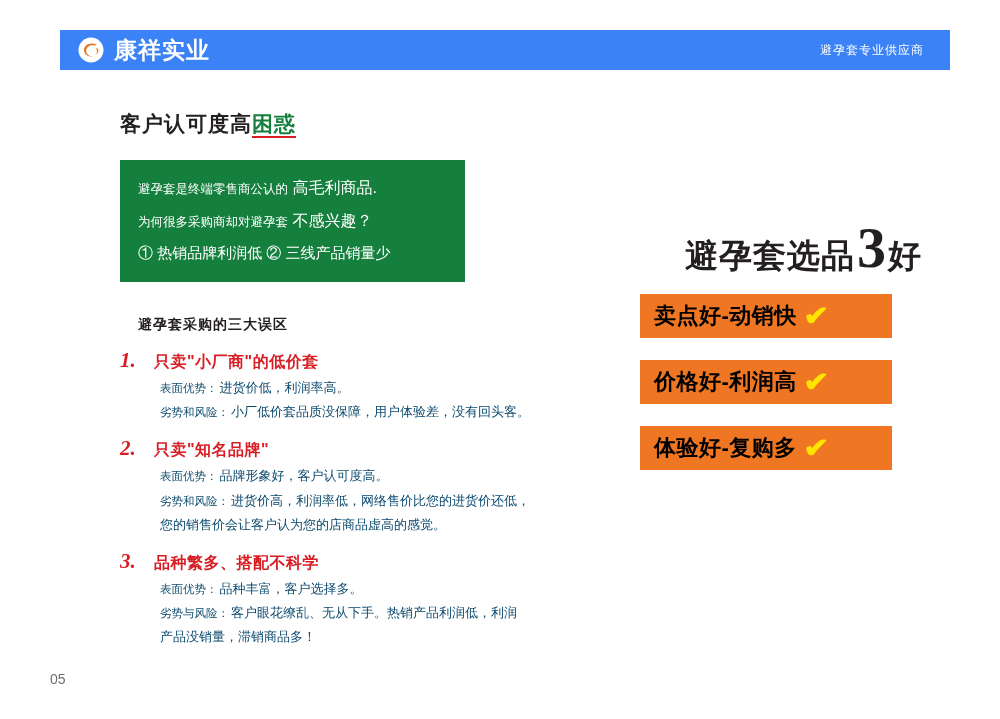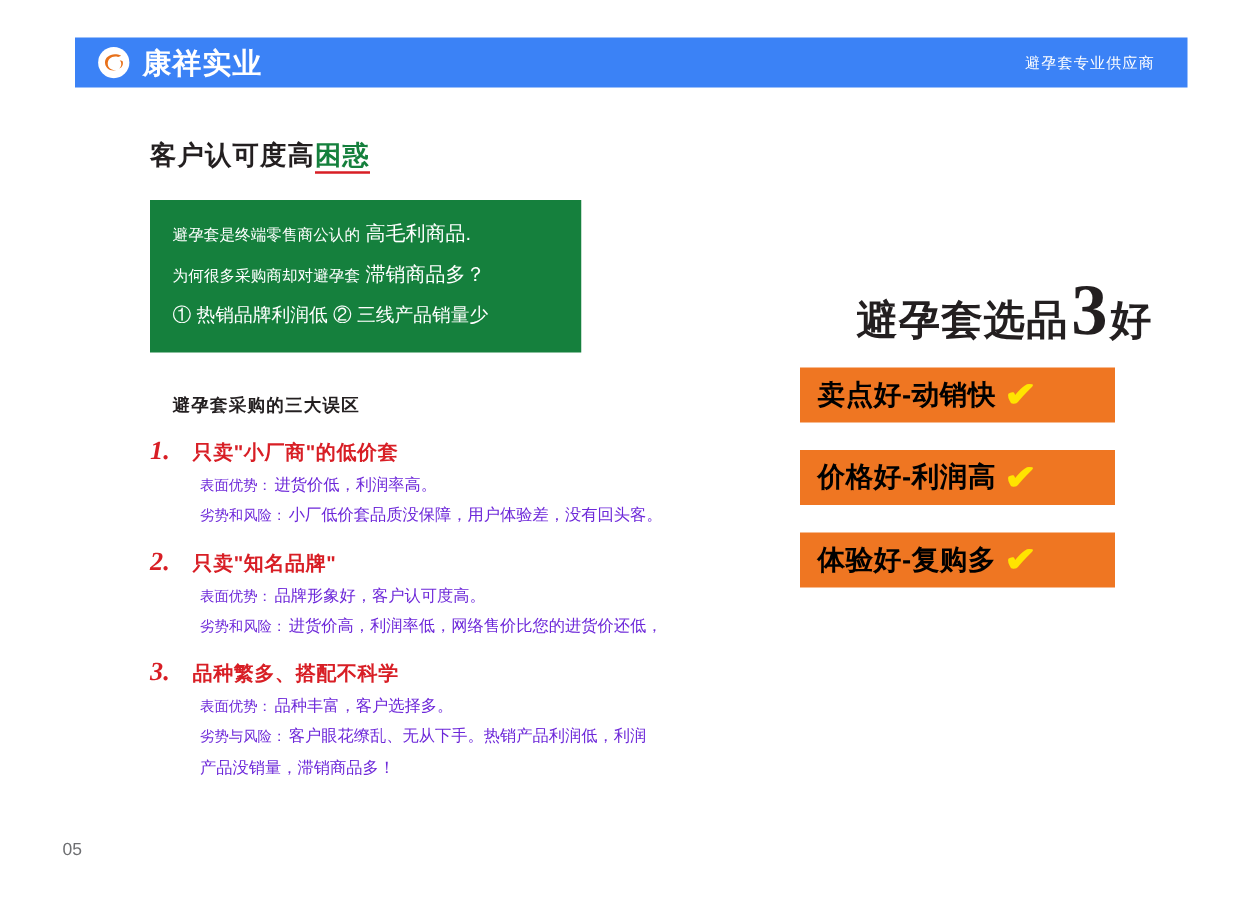--- a/index.html
+++ b/index.html
@@ -123,21 +123,21 @@
     flex: 0 0 34px;
     text-align: left;
   }
   .item-title {
     font-size: 16px;
     letter-spacing: 0.5px;
   }
   .item-body {
     margin-left: 40px;
     margin-top: 5px;
-    color: #6d28d9;
+    color: #0c4a6e;
   }
   .row {
     display: flex;
     align-items: baseline;
     margin-bottom: 4px;
     line-height: 1.5;
   }
   .row-label {
     flex: 0 0 auto;
     font-size: 11.5px;
@@ -241,21 +241,21 @@
       <span>客户认可度高</span><span class="hl">困惑</span>
     </div>
 
     <div class="orange-box">
       <div class="ob-line">
         <span class="ob-sm">避孕套是终端零售商公认的</span>
         <span class="ob-lg">高毛利商品.</span>
       </div>
       <div class="ob-line">
         <span class="ob-sm">为何很多采购商却对避孕套</span>
-        <span class="ob-lg">滞销商品多？</span>
+        <span class="ob-lg">不感兴趣？</span>
       </div>
       <div class="ob-line ob-md">①  热销品牌利润低  ②  三线产品销量少</div>
     </div>
 
     <div class="sec-title-2">
       <span>避孕套采购的</span><span class="hl">三大误区</span>
     </div>
 
     <div class="items">
 
@@ -283,20 +283,21 @@
         </div>
         <div class="item-body">
           <div class="row">
             <span class="row-label">表面优势：</span>
             <span class="row-text">品牌形象好，客户认可度高。</span>
           </div>
           <div class="row">
             <span class="row-label">劣势和风险：</span>
             <span class="row-text">进货价高，利润率低，网络售价比您的进货价还低，</span>
           </div>
+          <div class="row-cont">您的销售价会让客户认为您的店商品虚高的感觉。</div>
         </div>
       </div>
 
       <div class="item">
         <div class="item-head">
           <span class="item-num">3.</span>
           <span class="item-title">品种繁多、搭配不科学</span>
         </div>
         <div class="item-body">
           <div class="row">

